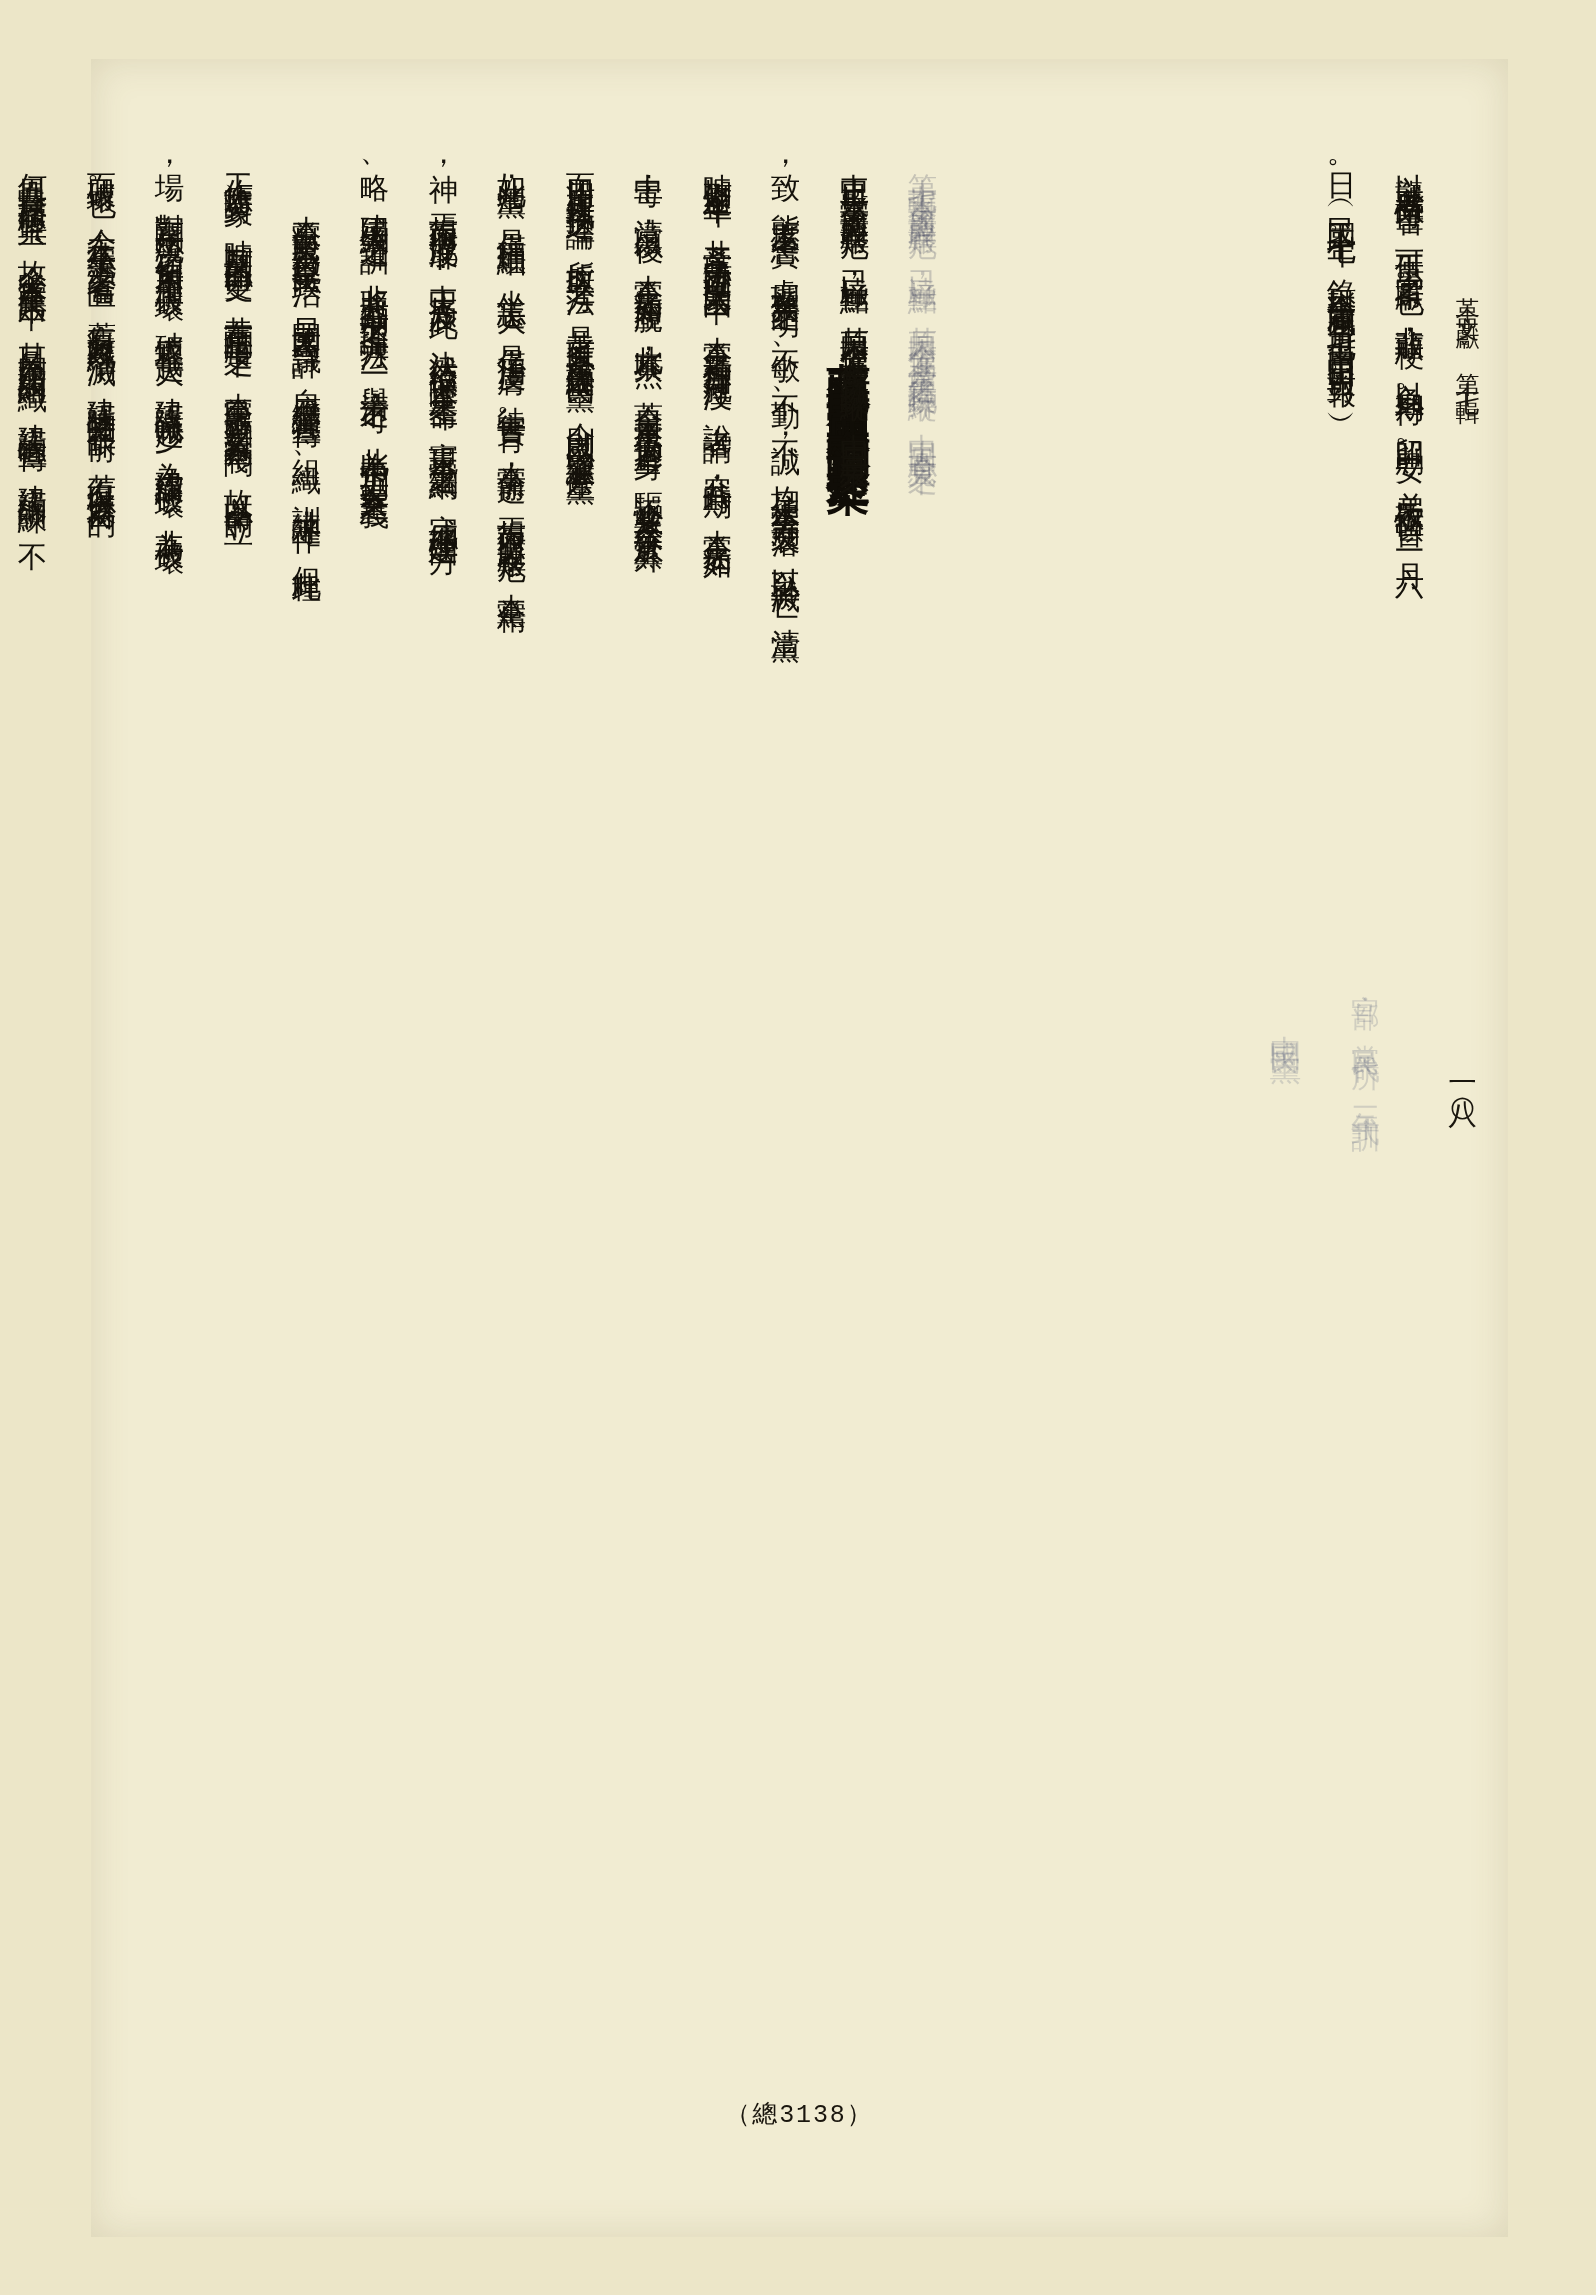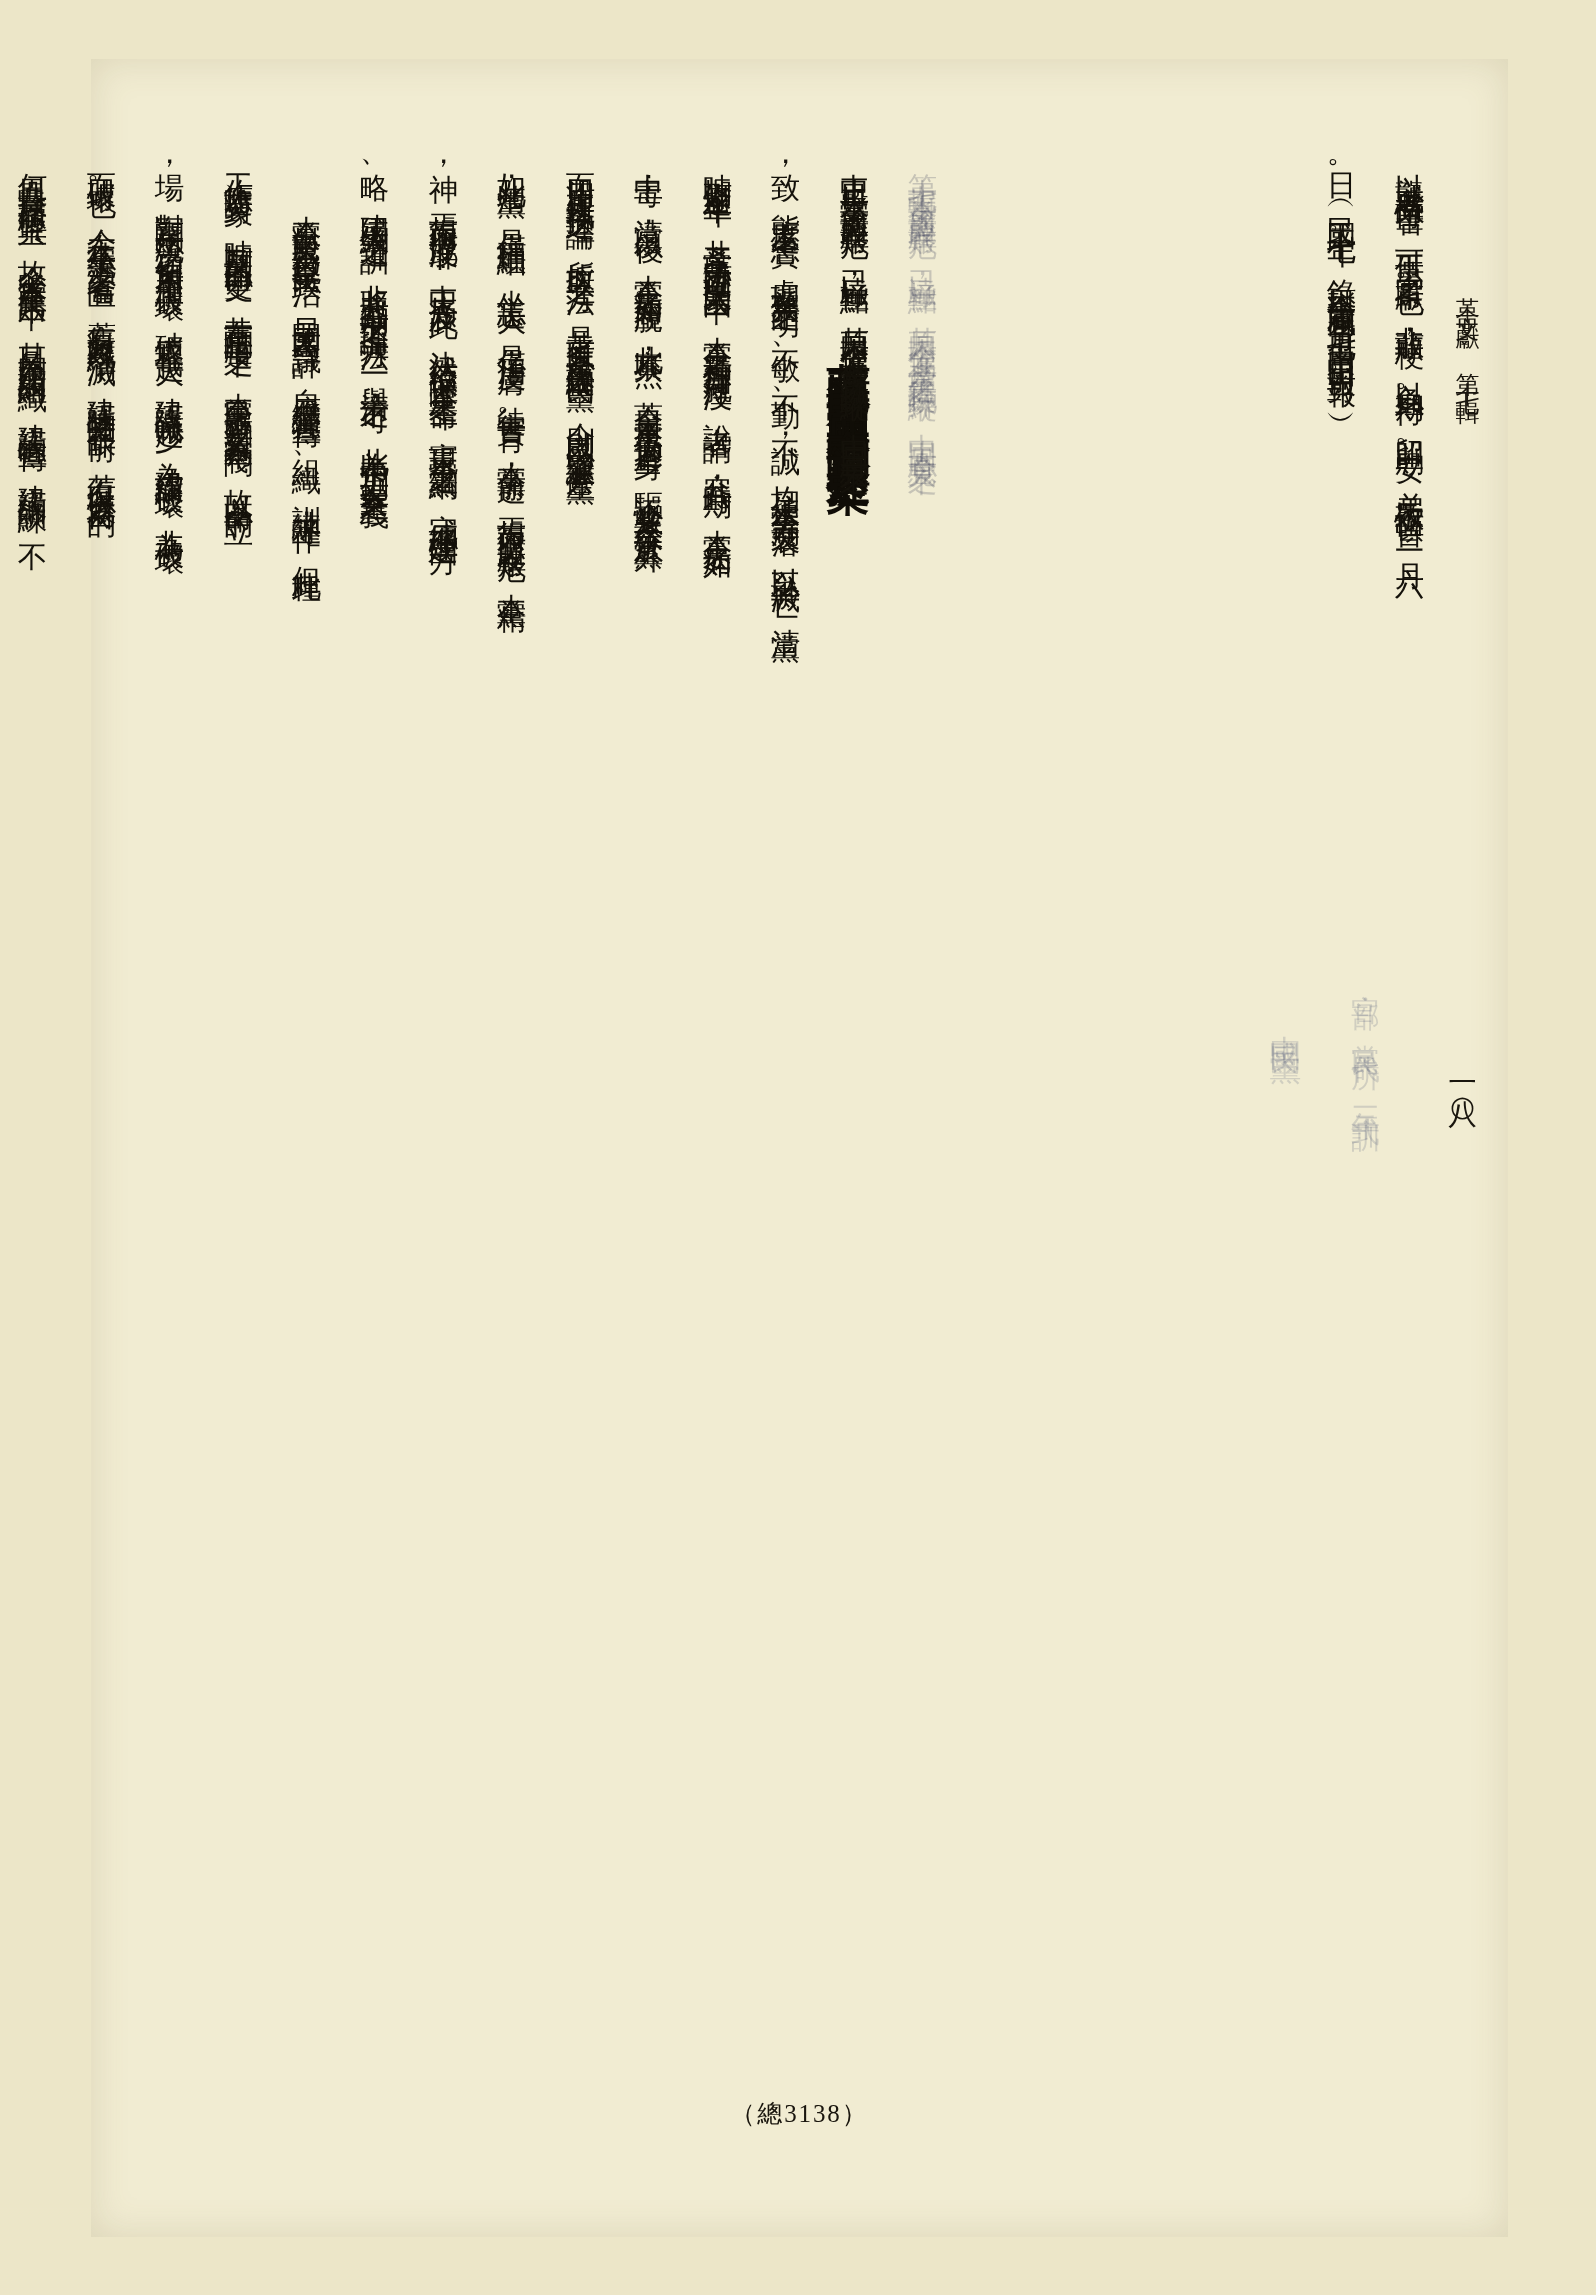--- a/index.html
+++ b/index.html
@@ -100,21 +100,21 @@
   
   #footer {
     position: absolute;
     left: 0;
     right: 0;
     bottom: 107px;
     text-align: center;
     font-size: 25px;
     letter-spacing: 1.9px;
     color: #1a160e;
-    font-family: Liberation Serif, serif;
+    font-family: Liberation Mono, monospace;
   }
   
   .ghost {
     position: absolute;
     color: rgba(60,70,110,0.18);
     writing-mode: vertical-rl;
     text-orientation: upright;
     font-size: 28.5px;
     letter-spacing: 5.7px;
     font-family: "DejaVu Serif", "Liberation Serif", serif;

